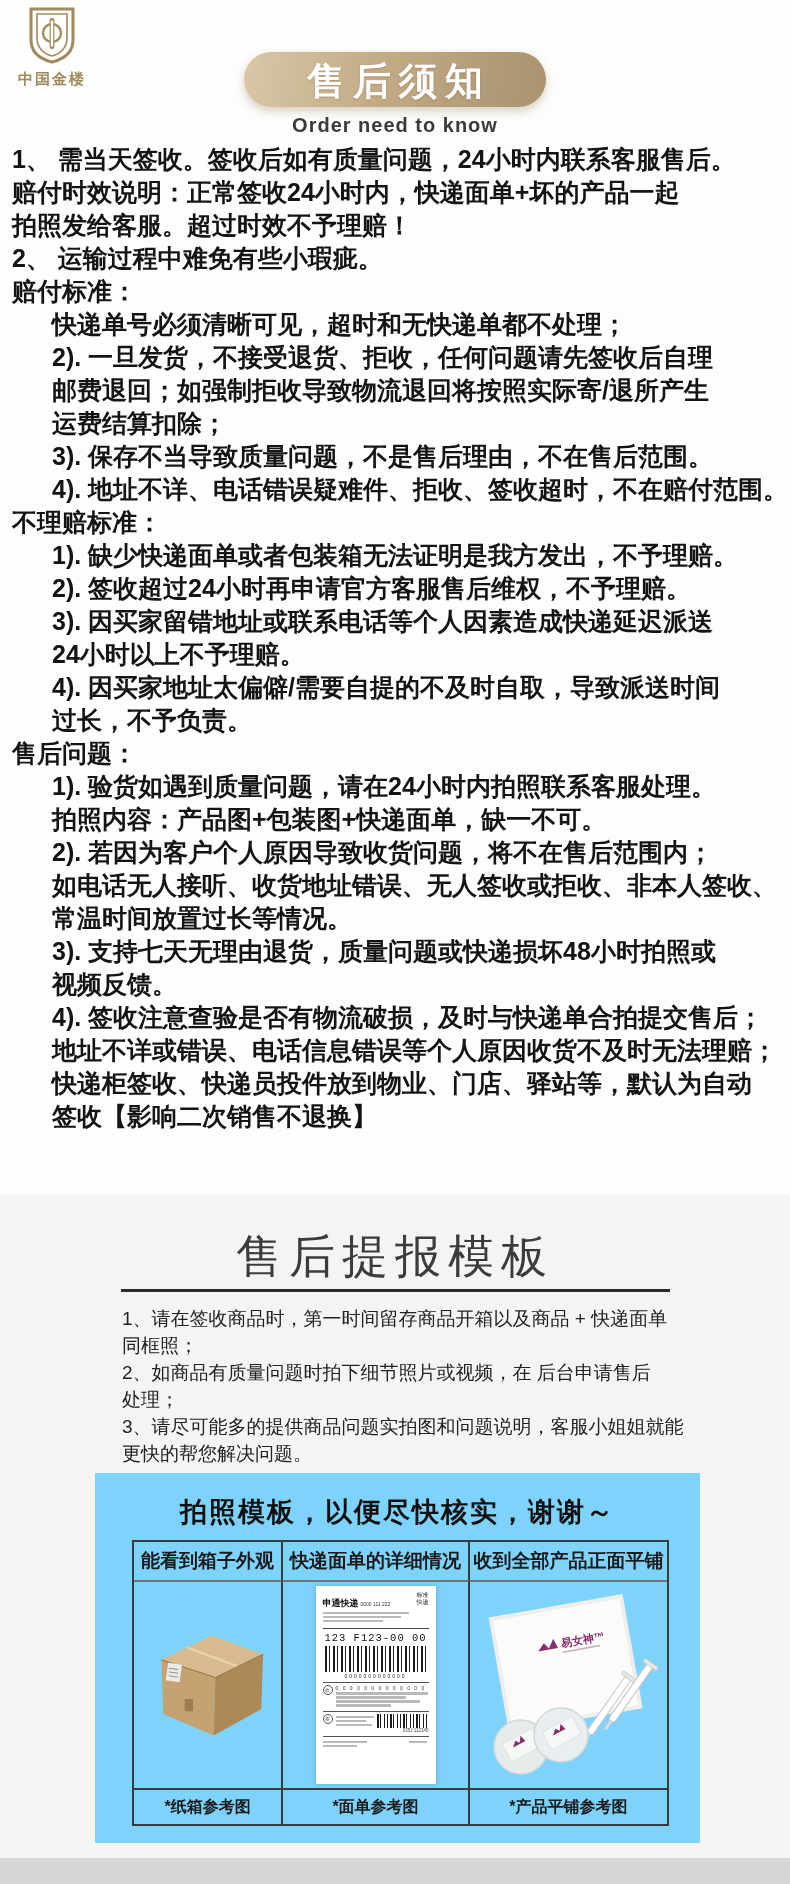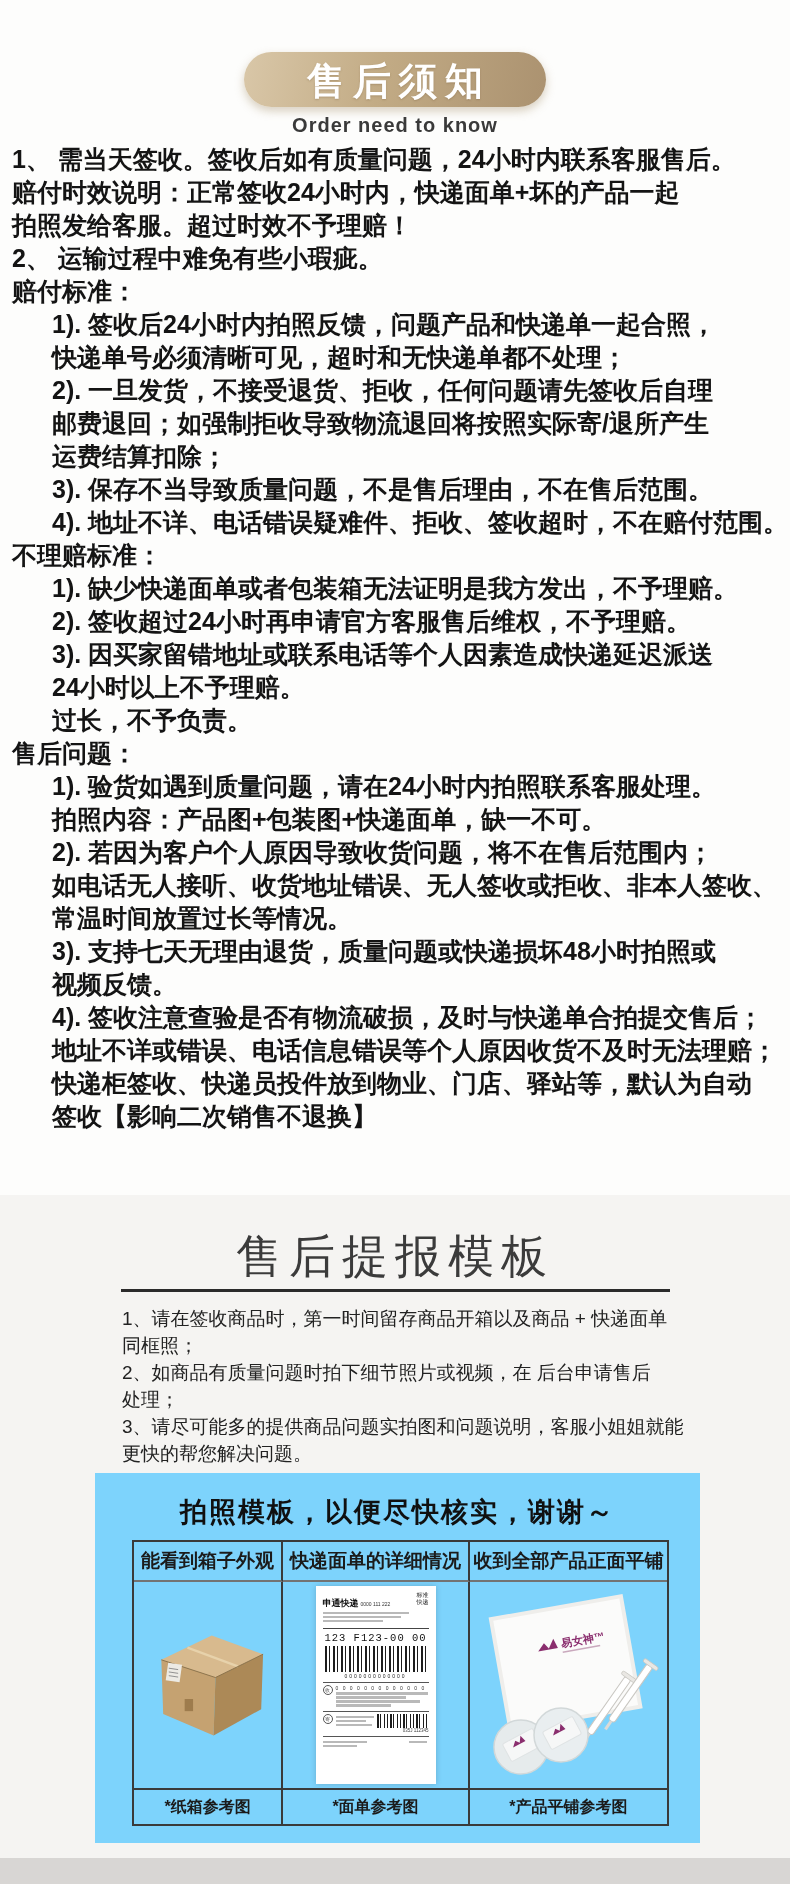--- a/index.html
+++ b/index.html
@@ -73,45 +73,55 @@
   .wb-foot{border-top:1px solid #555;margin-top:3px;padding-top:2px;display:flex;justify-content:space-between;}
 
   
 </style>
 </head>
 <body>
 
 <div class="page">
   <div class="lower-bg"></div>
 
+  <div class="brand">
+    <svg width="48" height="58" viewBox="0 0 48 58">
+      <path d="M3 3 H45 V34 C45 46 36 53 24 56 C12 53 3 46 3 34 Z" fill="none" stroke="#a08a5e" stroke-width="3"></path>
+      <path d="M9 8 H39 V32 C39 42 32 48 24 50 C16 48 9 42 9 32 Z" fill="none" stroke="#a08a5e" stroke-width="1.6"></path>
+      <circle cx="24" cy="27" r="9" fill="none" stroke="#a08a5e" stroke-width="2.4"></circle>
+      <rect x="21.6" y="12" width="4.8" height="31" rx="2.2" fill="#a08a5e"></rect>
+      <rect x="22.8" y="14.5" width="2.4" height="26" fill="#fdfdfc"></rect>
+    </svg>
+    <div class="brand-label">中国金楼</div>
+  </div>
 
   <div class="banner">
     <span class="banner-title">售后须知</span>
   </div>
   <div class="subtitle">Order need to know</div>
 
   <div class="notice">
 
   <p class="line">1、 需当天签收。签收后如有质量问题，24小时内联系客服售后。</p>
       <p class="line">赔付时效说明：正常签收24小时内，快递面单+坏的产品一起</p>
       <p class="line">拍照发给客服。超过时效不予理赔！</p>
       <p class="line">2、 运输过程中难免有些小瑕疵。</p>
       <p class="line">赔付标准：</p>
-      <p class="line ind">1). 签收后24小时内拍照反馈，问题产品和快递单一起合照，</p>
       <p class="line ind">快递单号必须清晰可见，超时和无快递单都不处理；</p>
       <p class="line ind">2). 一旦发货，不接受退货、拒收，任何问题请先签收后自理</p>
       <p class="line ind">邮费退回；如强制拒收导致物流退回将按照实际寄/退所产生</p>
       <p class="line ind">运费结算扣除；</p>
       <p class="line ind">3). 保存不当导致质量问题，不是售后理由，不在售后范围。</p>
       <p class="line ind">4). 地址不详、电话错误疑难件、拒收、签收超时，不在赔付范围。</p>
       <p class="line">不理赔标准：</p>
       <p class="line ind">1). 缺少快递面单或者包装箱无法证明是我方发出，不予理赔。</p>
       <p class="line ind">2). 签收超过24小时再申请官方客服售后维权，不予理赔。</p>
       <p class="line ind">3). 因买家留错地址或联系电话等个人因素造成快递延迟派送</p>
       <p class="line ind">24小时以上不予理赔。</p>
+      <p class="line ind">4). 因买家地址太偏僻/需要自提的不及时自取，导致派送时间</p>
       <p class="line ind">过长，不予负责。</p>
       <p class="line">售后问题：</p>
       <p class="line ind">1). 验货如遇到质量问题，请在24小时内拍照联系客服处理。</p>
       <p class="line ind">拍照内容：产品图+包装图+快递面单，缺一不可。</p>
       <p class="line ind">2). 若因为客户个人原因导致收货问题，将不在售后范围内；</p>
       <p class="line ind">如电话无人接听、收货地址错误、无人签收或拒收、非本人签收、</p>
       <p class="line ind">常温时间放置过长等情况。</p>
       <p class="line ind">3). 支持七天无理由退货，质量问题或快递损坏48小时拍照或</p>
       <p class="line ind">视频反馈。</p>
       <p class="line ind">4). 签收注意查验是否有物流破损，及时与快递单合拍提交售后；</p>

